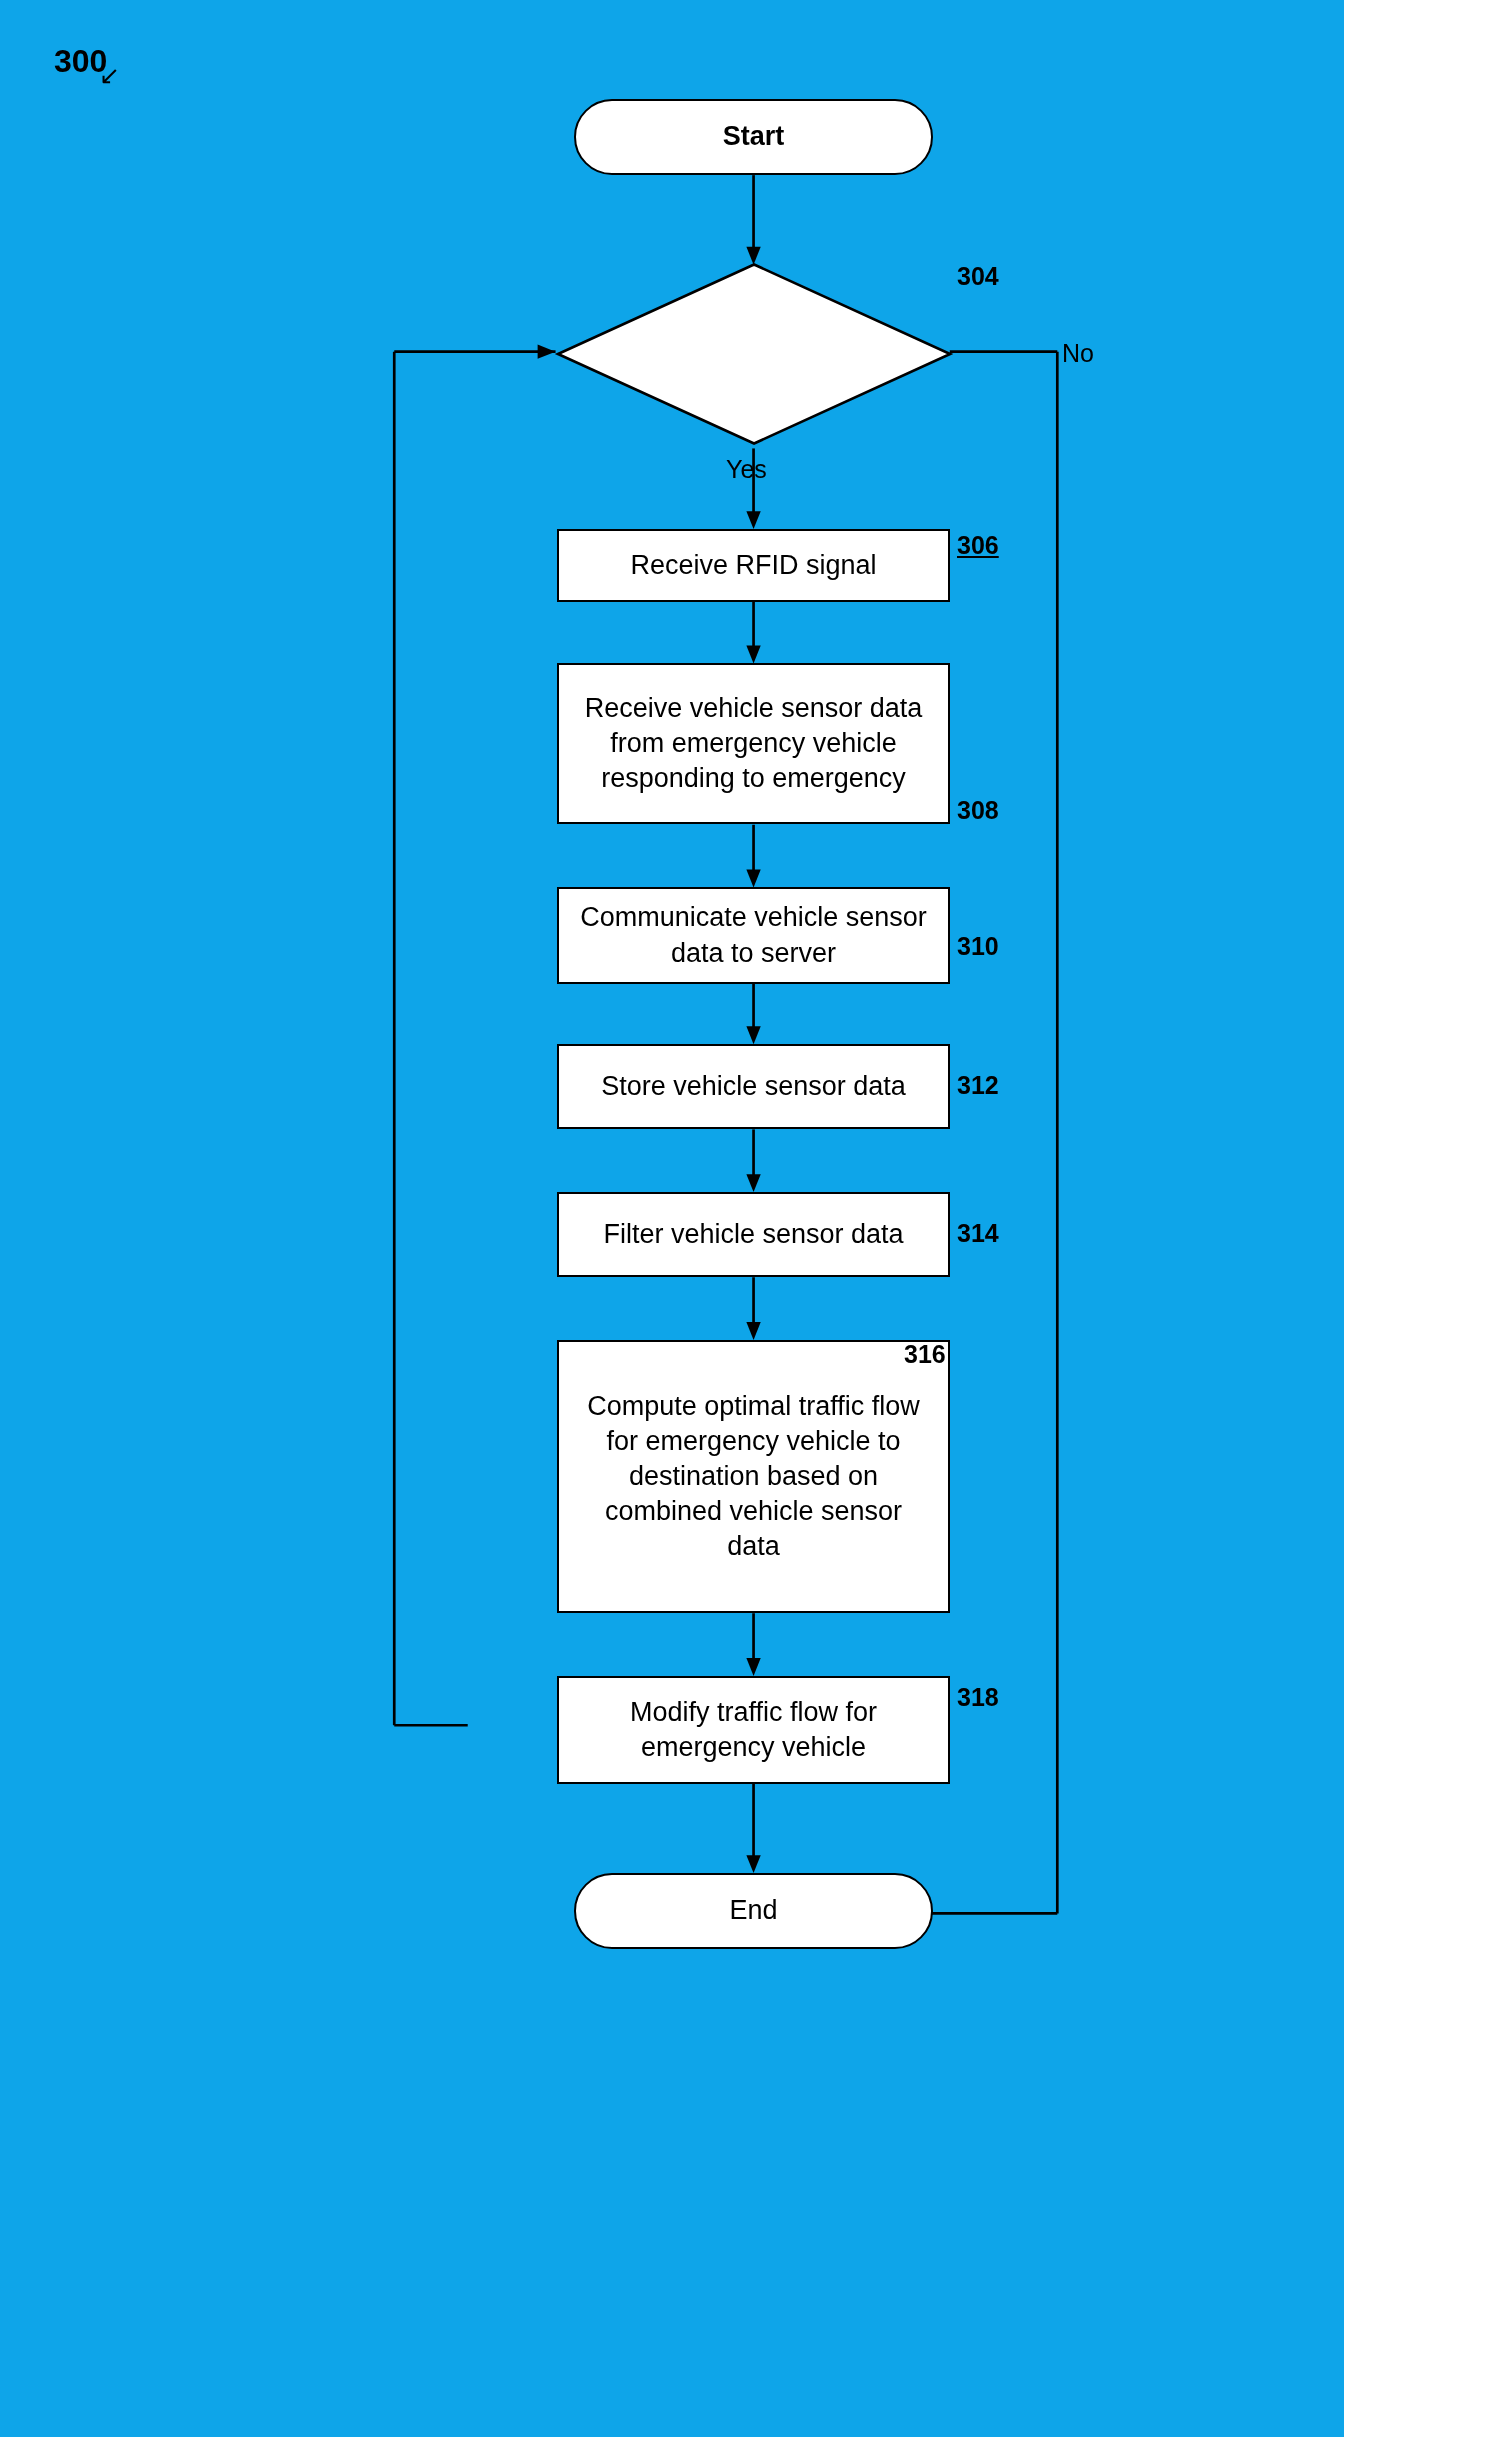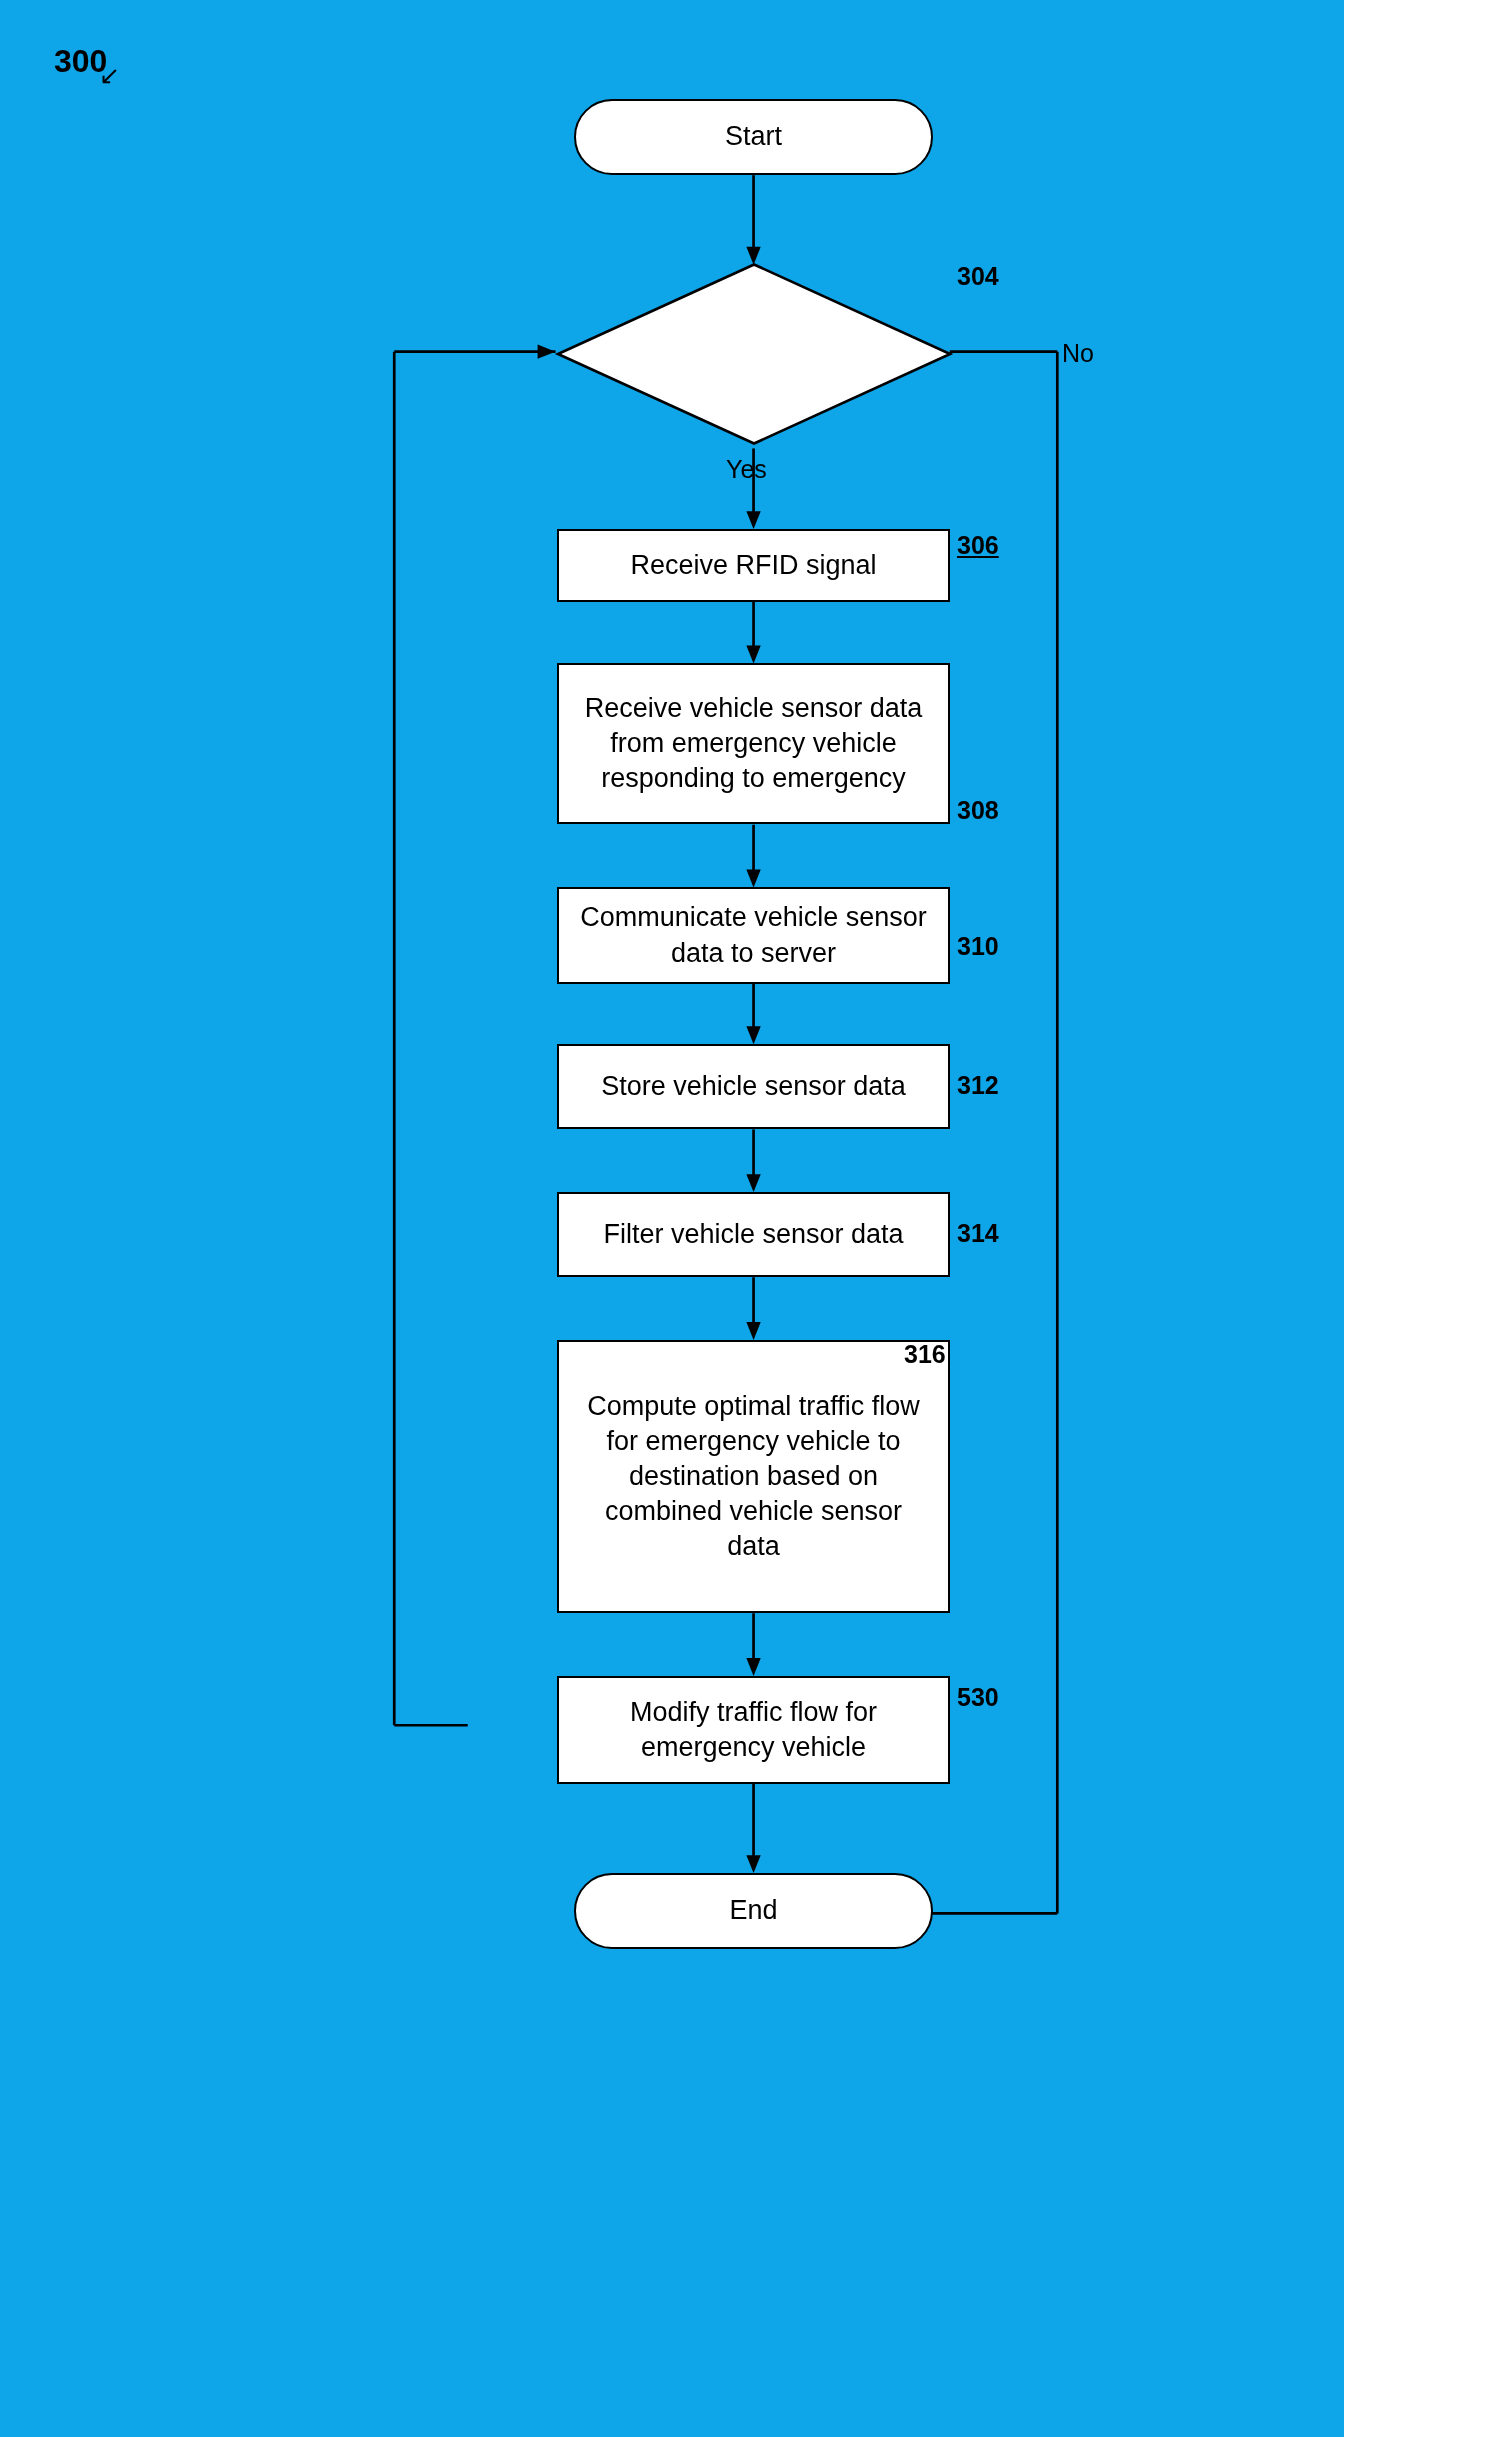--- a/index.html
+++ b/index.html
@@ -150,21 +150,21 @@
     <line x1="1180" y1="392" x2="1180" y2="2135" stroke="#000" stroke-width="3"></line>
     <line x1="1180" y1="2135" x2="841" y2="2135" stroke="#000" stroke-width="3"></line>
     <polygon points="841,2135 861,2127 861,2143" fill="#000"></polygon>
 
     <line x1="522" y1="1925" x2="440" y2="1925" stroke="#000" stroke-width="3"></line>
     <line x1="440" y1="1925" x2="440" y2="392" stroke="#000" stroke-width="3"></line>
     <line x1="440" y1="392" x2="620" y2="392" stroke="#000" stroke-width="3"></line>
     <polygon points="620,392 600,384 600,400" fill="#000"></polygon>
   </svg>
 
-  <div class="flow-elem terminal" style="left:574px; top:99px; width:359px; height:76px;">
+  <div class="flow-elem terminal" style="left:574px; top:99px; width:359px; height:76px;font-weight:bold;">
     <span>Start</span>
   </div>
 
   <div class="diamond-wrapper" style="left:554px; top:260px; width:401px; height:188px;">
     <div class="diamond">
       <svg viewBox="0 0 447 210" xmlns="http://www.w3.org/2000/svg">
         <polygon points="223,5 442,105 223,205 4,105" fill="white" stroke="black" stroke-width="3"></polygon>
       </svg>
     </div>
   </div>
@@ -209,20 +209,20 @@
 destination based on
 combined vehicle sensor
 data</span>
   </div>
   <div class="step-num" style="left:904px; top:1340px;">316</div>
 
   <div class="flow-elem process" style="left:557px; top:1676px; width:393px; height:108px;">
     <span style="white-space:pre-line;">Modify traffic flow for
 emergency vehicle</span>
   </div>
-  <div class="step-num" style="left:957px; top:1683px;">530</div>
+  <div class="step-num" style="left:957px; top:1683px;">318</div>
 
   <div class="flow-elem terminal" style="left:574px; top:1873px; width:359px; height:76px;">
     <span>End</span>
   </div>
 
 </div>
 
 
 </body></html>

